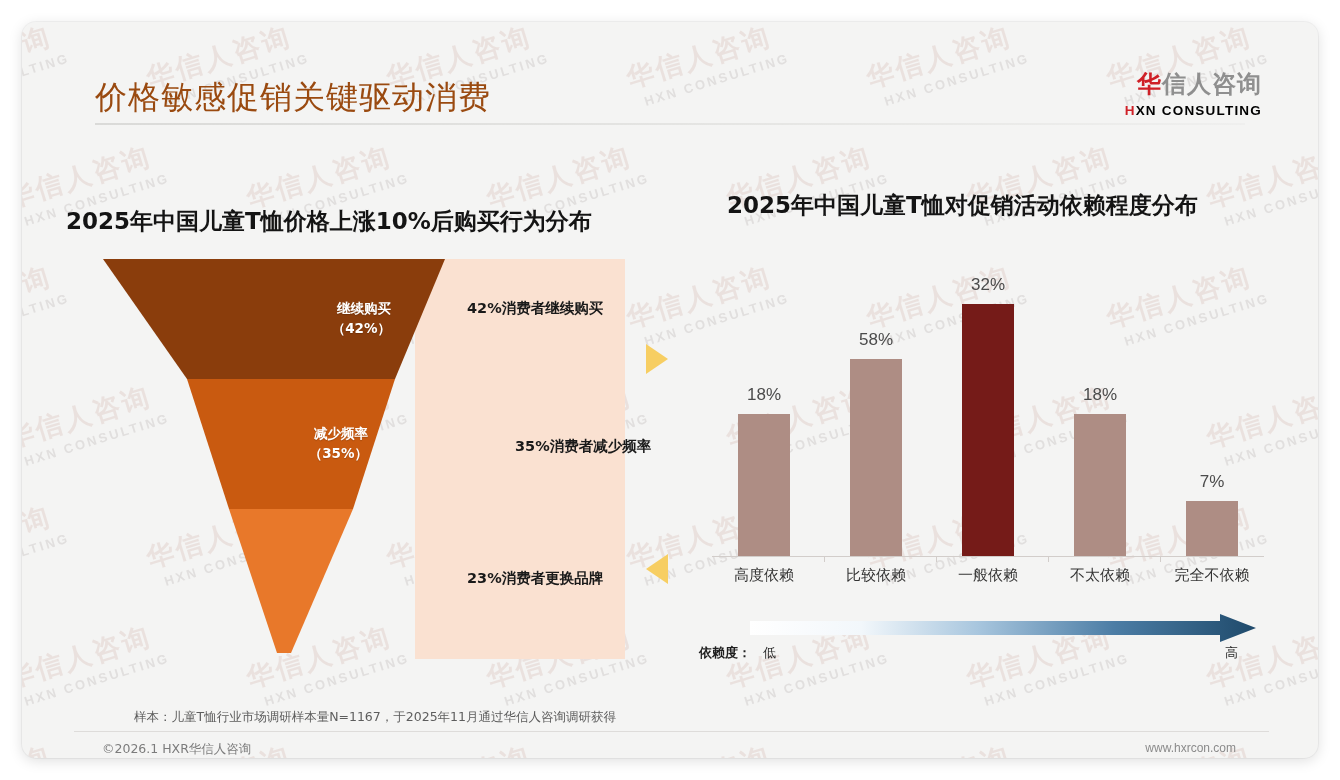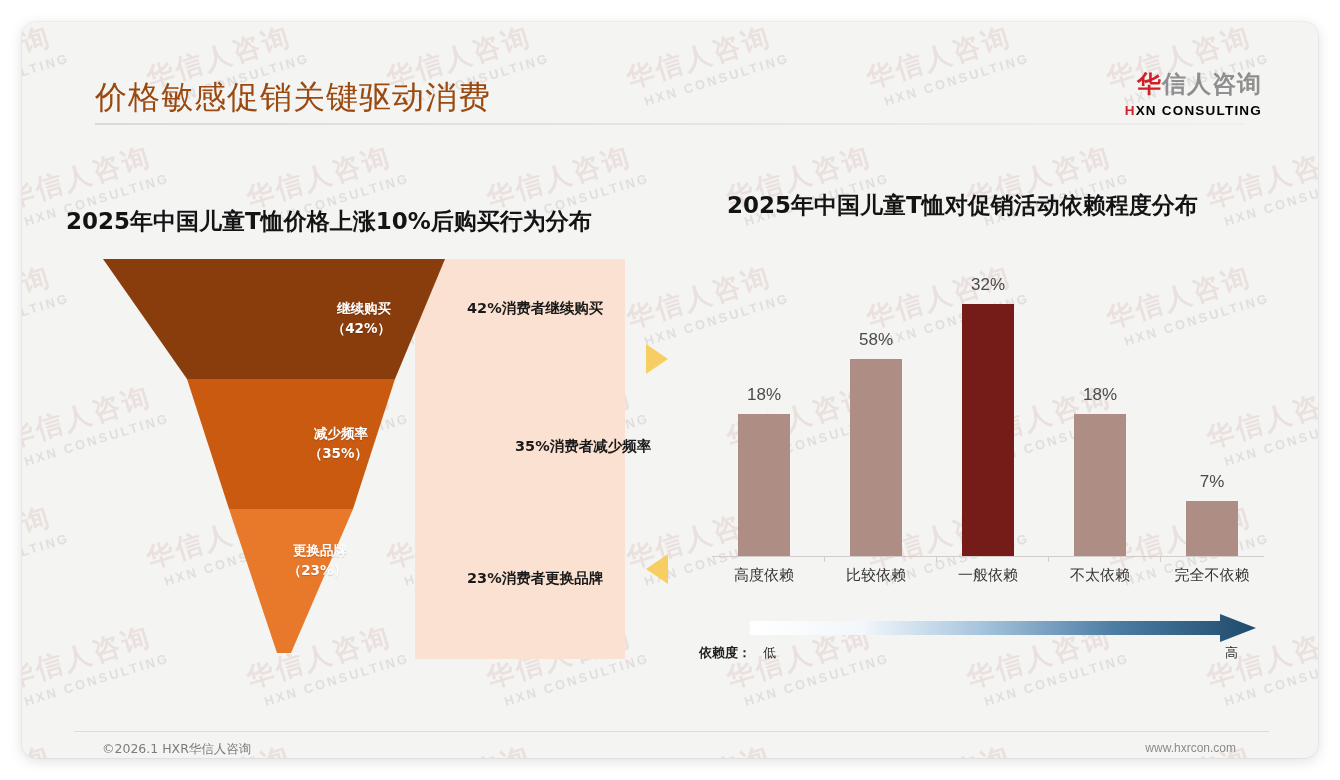--- a/index.html
+++ b/index.html
@@ -395,24 +395,20 @@
       <polygon id="fn1" points="92,120 300,120 258,250 134,250" fill="#c95a10"></polygon>
       <polygon id="fn2" points="134,250 258,250 196,394 182,394" fill="#e8782a"></polygon>
     </svg>
     <div class="funnel-label" id="fl0" style="left: 96px; top: 40px; width: 200px;">
         <div>继续购买</div>
         <div>（42%）</div>
       </div>
     <div class="funnel-label" id="fl1" style="left: 118px; top: 165px; width: 155px;">
         <div>减少频率</div>
         <div>（35%）</div>
-      </div>
-    <div class="funnel-label" id="fl2" style="left: 140px; top: 282px; width: 112px;">
-        <div>更换品牌</div>
-        <div>（23%）</div>
       </div>
     <div class="funnel-note" id="fno0" style="left: 372px; top: 40px;">42%消费者继续购买</div>
     <div class="funnel-note" id="fno1" style="left: 372px; top: 178px; margin-left: 48px;">35%消费者减少频率</div>
     <div class="funnel-note" id="fno2" style="left: 372px; top: 310px;">23%消费者更换品牌</div>
   </div>
 
   <svg class="center-arrow" id="arrow-right" width="26" height="34">
     <polygon points="2,2 24,17 2,32" fill="#f7ce62"></polygon>
   </svg>
   <svg class="center-arrow" id="arrow-left" width="26" height="34">
@@ -467,17 +463,18 @@
           <stop offset="100%" stop-color="#1f4a6b"></stop>
         </linearGradient>
       </defs>
       <polygon points="42,7 512,7 512,0 548,14 512,28 512,21 42,21" fill="url(#grad)"></polygon>
     </svg>
     <div id="legend-label">依赖度：</div>
     <div id="legend-low">低</div>
     <div id="legend-high">高</div>
   </div>
 
+  <div id="footnote">样本：儿童T恤行业市场调研样本量N=1167，于2025年11月通过华信人咨询调研获得</div>
   <div id="footer-rule"></div>
   <div id="footer-left">©2026.1 HXR华信人咨询</div>
   <div id="footer-right">www.hxrcon.com</div>
 
 </div>
 
 </body></html>

